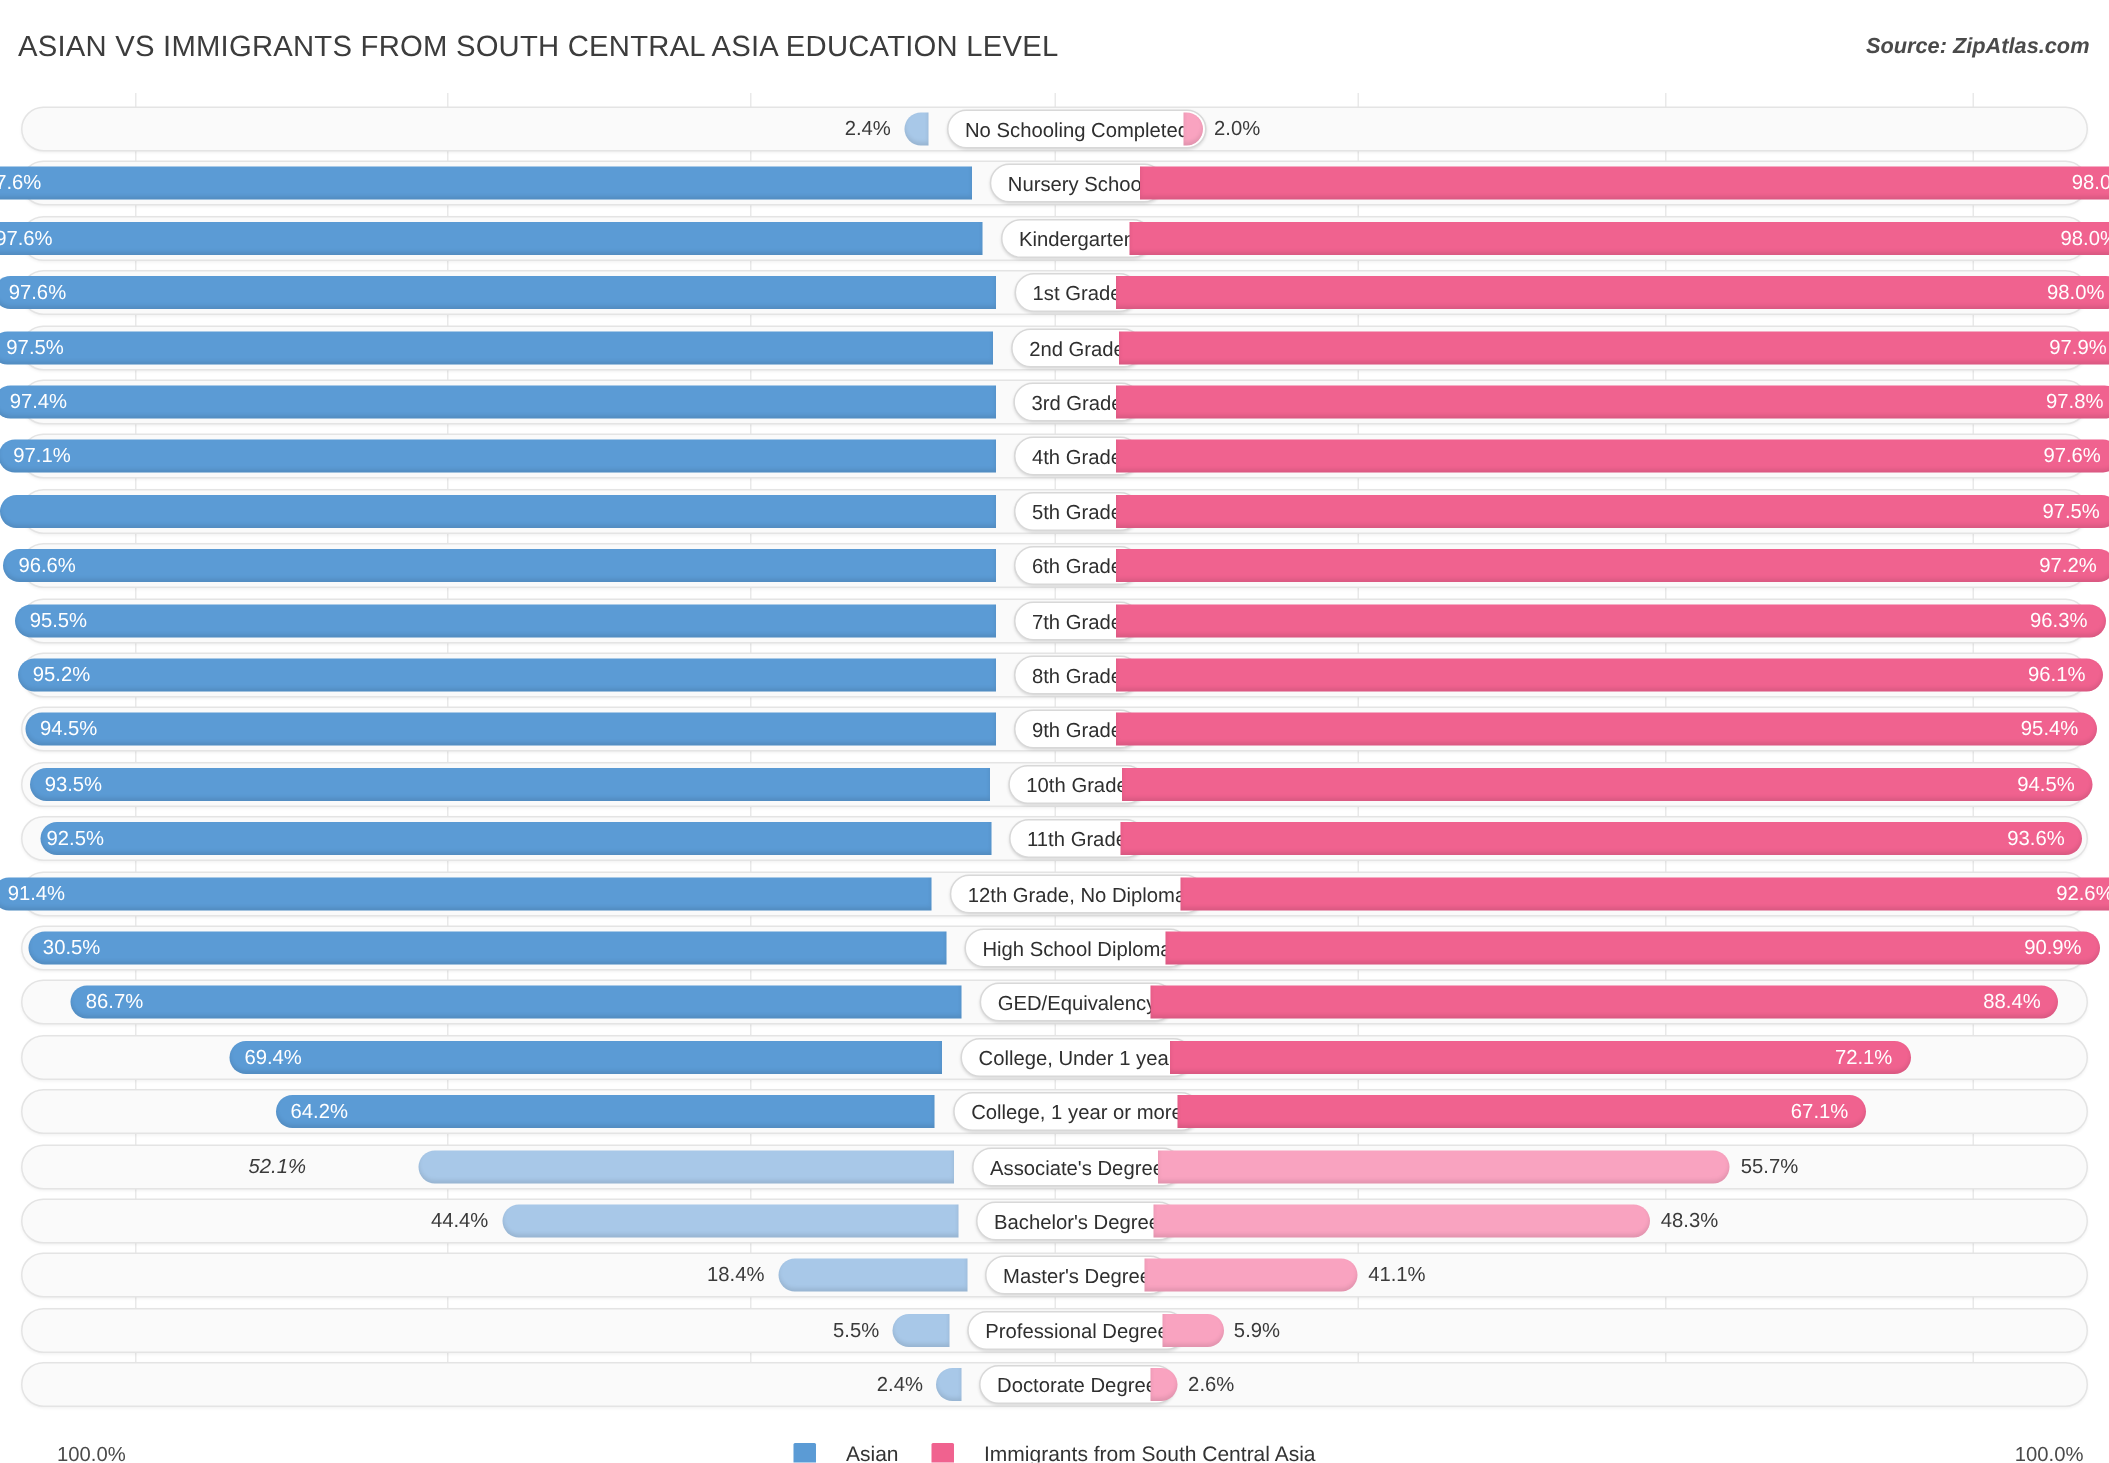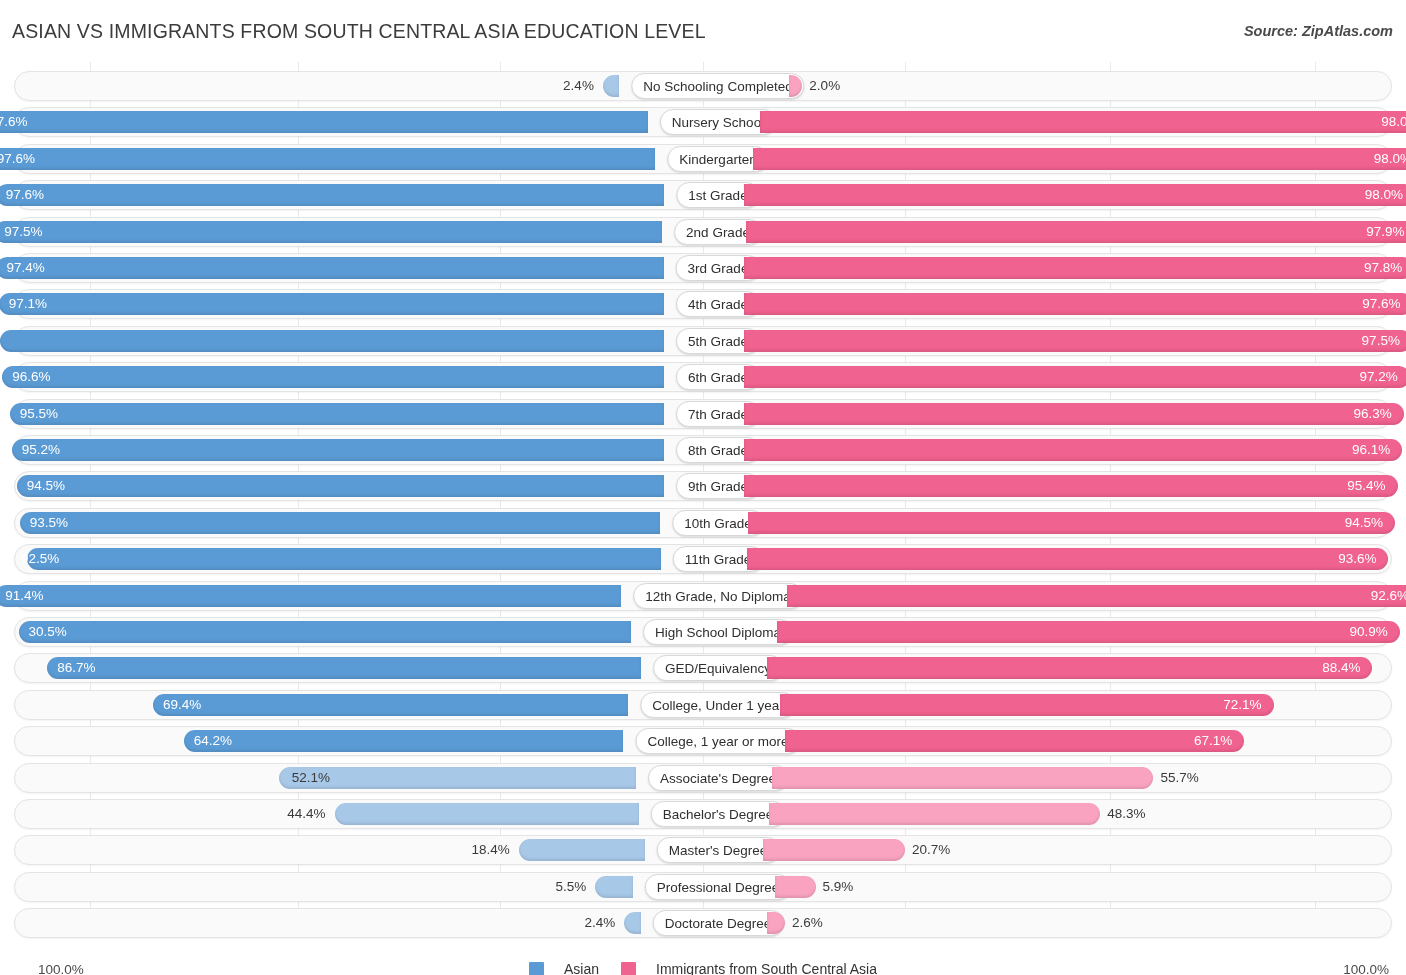--- a/index.html
+++ b/index.html
@@ -300,21 +300,21 @@
         <div class="bar left" style="width: 640.475px; left: 4.75156px; background: rgb(91, 155, 213); border-radius: 11px 0px 0px 11px;"></div>
         <div class="val inside-left" style="left: 14.7516px;">93.5%</div>
         <div class="bar right" style="width: 647.325px; left: 732.773px; background: rgb(240, 98, 143); border-radius: 0px 11px 11px 0px;"></div>
         <div class="val inside-right" style="left: auto; right: 7.90156px;">94.5%</div>
       </div>
     </div>
     <div class="row" style="top: 482.2px;">
       <div class="row-inner">
         <div class="pill">11th Grade</div>
         <div class="bar left" style="width: 633.625px; left: 12.1016px; background: rgb(91, 155, 213); border-radius: 11px 0px 0px 11px;"></div>
-        <div class="val inside-left" style="left: 6px; text-align: center;">92.5%</div>
+        <div class="val inside-left" style="left: 16px; text-align: center;">92.5%</div>
         <div class="bar right" style="width: 641.16px; left: 732.273px; background: rgb(240, 98, 143); border-radius: 0px 11px 11px 0px;"></div>
         <div class="val inside-right" style="left: auto; right: 14.5666px;">93.6%</div>
       </div>
     </div>
     <div class="row" style="top: 518.6px;">
       <div class="row-inner">
         <div class="pill">12th Grade, No Diploma</div>
         <div class="bar left" style="width: 626.09px; left: -19.8791px; background: rgb(91, 155, 213); border-radius: 11px 0px 0px 11px;"></div>
         <div class="val inside-left" style="left: -9.87906px;">91.4%</div>
         <div class="bar right" style="width: 634.31px; left: 771.789px; background: rgb(240, 98, 143); border-radius: 0px 11px 11px 0px;"></div>
@@ -354,41 +354,41 @@
         <div class="bar left" style="width: 439.77px; left: 168.691px; background: rgb(91, 155, 213); border-radius: 11px 0px 0px 11px;"></div>
         <div class="val inside-left" style="left: 178.691px;">64.2%</div>
         <div class="bar right" style="width: 459.635px; left: 769.539px; background: rgb(240, 98, 143); border-radius: 0px 11px 11px 0px;"></div>
         <div class="val inside-right" style="left: auto; right: 158.826px;">67.1%</div>
       </div>
     </div>
     <div class="row" style="top: 700.6px;">
       <div class="row-inner">
         <div class="pill">Associate's Degree</div>
         <div class="bar left" style="width: 356.885px; left: 264.17px; background: rgb(168, 200, 232); border-radius: 11px 0px 0px 11px;"></div>
-        <div class="val outside" style="left: auto; right: 1061px;">52.1%</div>
+        <div class="val outside" style="left: auto; right: 1187px; font-style: italic;">52.1%</div>
         <div class="bar right" style="width: 381.545px; left: 756.945px; background: rgb(249, 163, 192); border-radius: 0px 11px 11px 0px;"></div>
         <div class="val outside" style="left: 1145.49px;">55.7%</div>
       </div>
     </div>
     <div class="row" style="top: 737px;">
       <div class="row-inner">
         <div class="pill">Bachelor's Degree</div>
         <div class="bar left" style="width: 304.14px; left: 319.54px; background: rgb(168, 200, 232); border-radius: 11px 0px 0px 11px;"></div>
         <div class="val outside" style="left: auto; right: 1065.46px;">44.4%</div>
         <div class="bar right" style="width: 330.855px; left: 754.32px; background: rgb(249, 163, 192); border-radius: 0px 11px 11px 0px;"></div>
         <div class="val outside" style="left: 1092.18px;">48.3%</div>
       </div>
     </div>
     <div class="row" style="top: 773.4px;">
       <div class="row-inner">
         <div class="pill">Master's Degree</div>
         <div class="bar left" style="width: 126.04px; left: 503.647px; background: rgb(168, 200, 232); border-radius: 11px 0px 0px 11px;"></div>
         <div class="val outside" style="left: auto; right: 881.352px;">18.4%</div>
         <div class="bar right" style="width: 141.795px; left: 748.312px; background: rgb(249, 163, 192); border-radius: 0px 11px 11px 0px;"></div>
-        <div class="val outside" style="left: 897.107px;">20.7%</div>
+        <div class="val outside" style="left: 897.107px;">41.1%</div>
       </div>
     </div>
     <div class="row" style="top: 809.8px;">
       <div class="row-inner">
         <div class="pill">Professional Degree</div>
         <div class="bar left" style="width: 37.675px; left: 580.161px; background: rgb(168, 200, 232); border-radius: 11px 0px 0px 11px;"></div>
         <div class="val outside" style="left: auto; right: 804.839px;">5.5%</div>
         <div class="bar right" style="width: 40.415px; left: 760.164px; background: rgb(249, 163, 192); border-radius: 0px 11px 11px 0px;"></div>
         <div class="val outside" style="left: 807.579px;">5.9%</div>
       </div>

